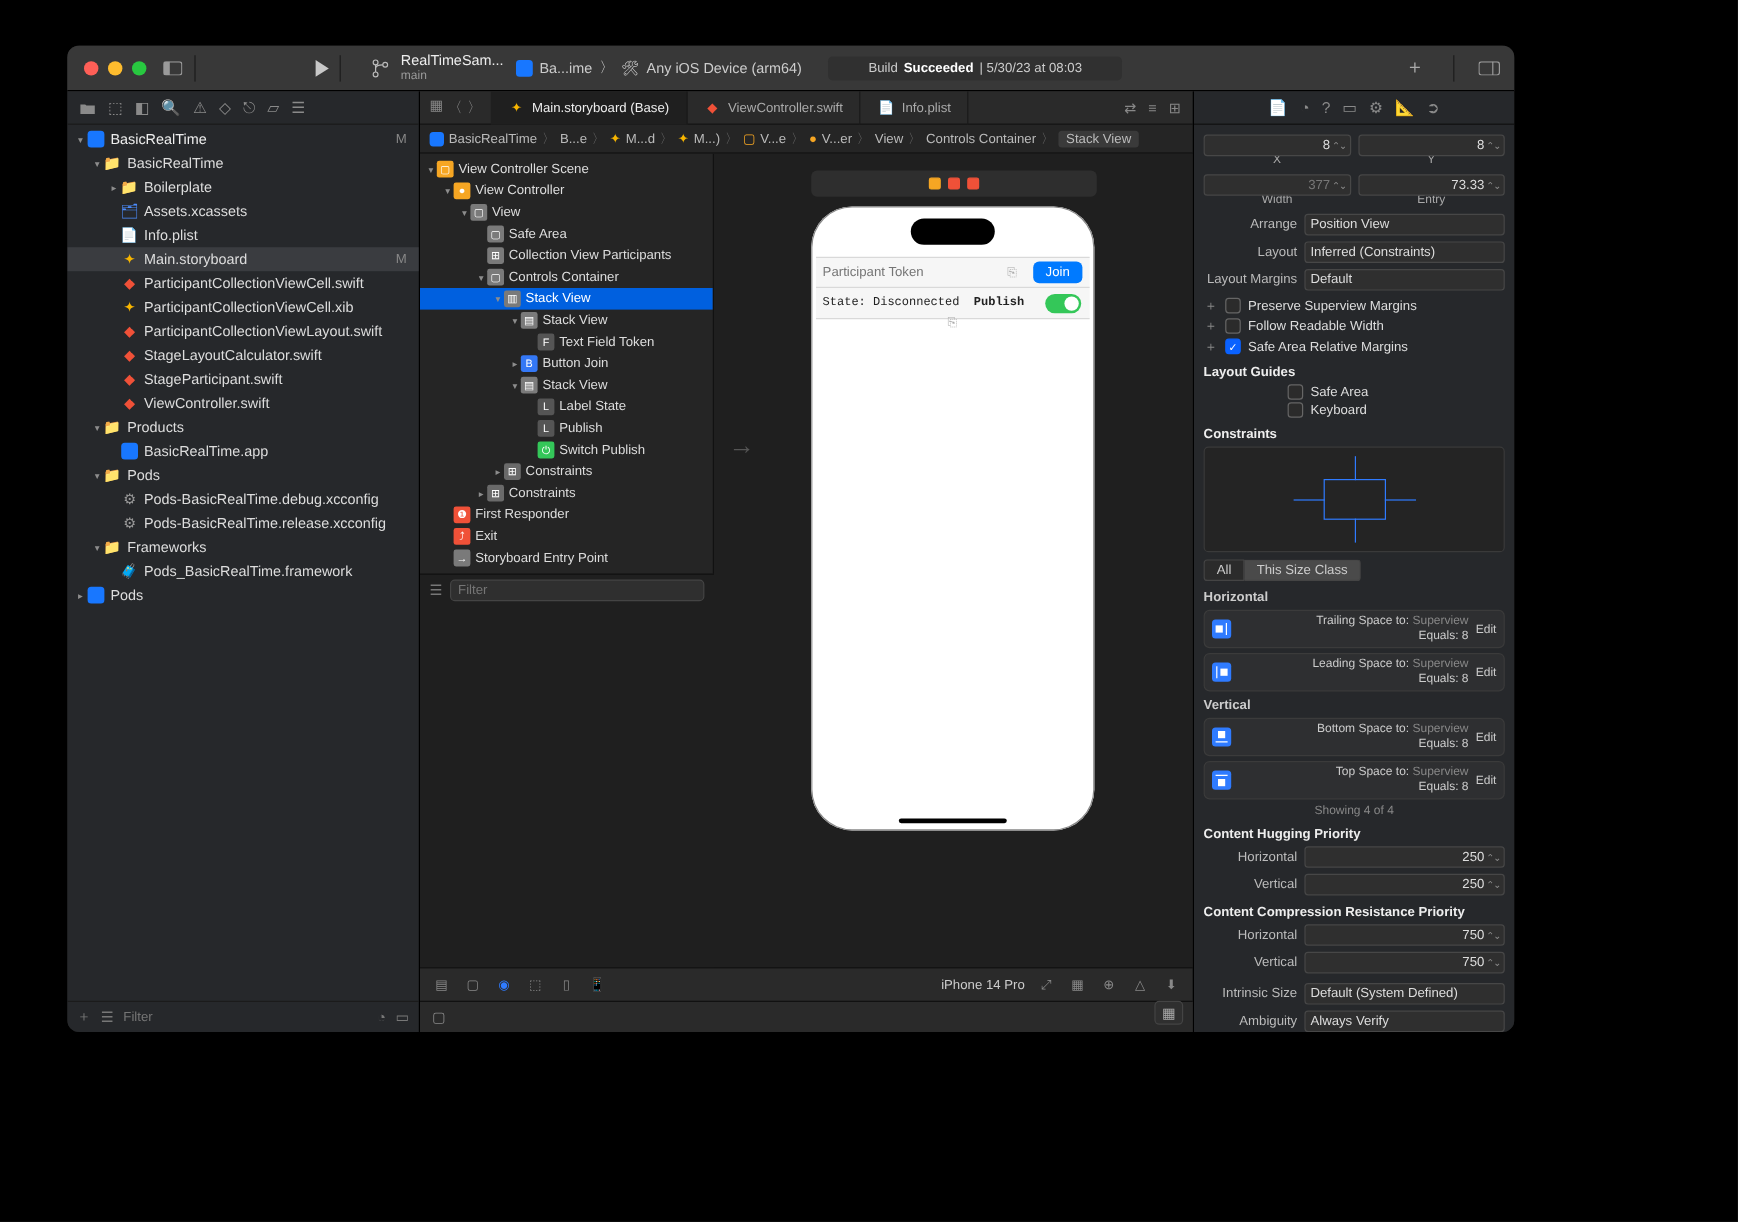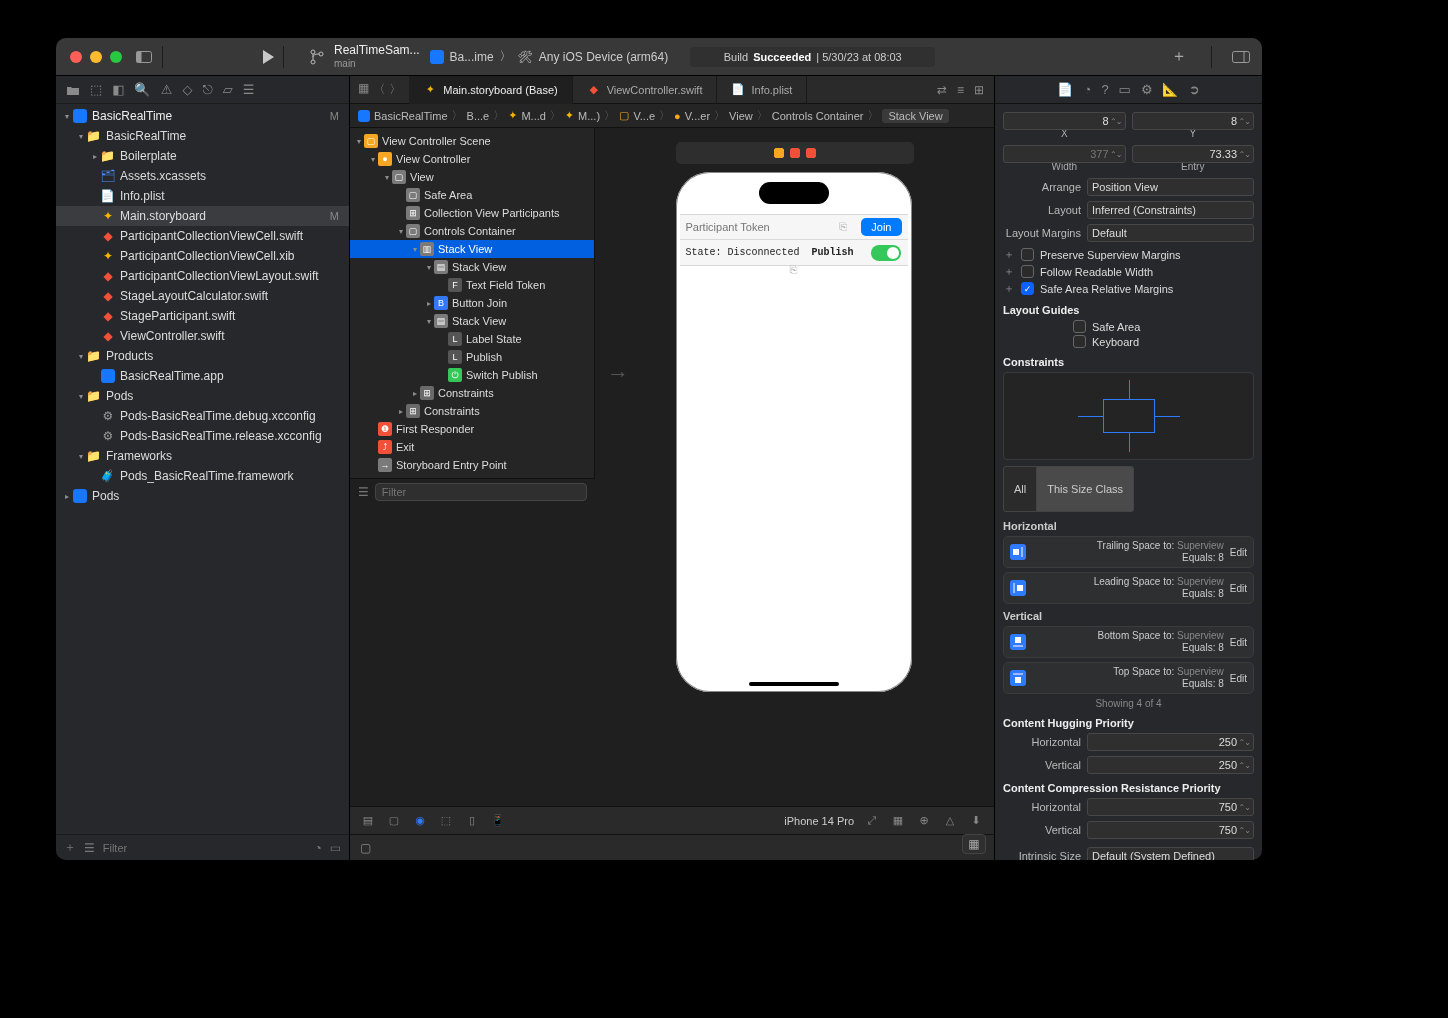--- a/index.html
+++ b/index.html
@@ -170,21 +170,21 @@
 .constraint-box { background:#242424; border:1px solid #3a3a3a; border-radius:4px; height:88px; margin:4px 0 6px; position:relative; display:flex; align-items:center; justify-content:center;}
 .cb-inner { width:52px; height:34px; border:1px solid #2f7bff; position:relative; }
 .cb-inner:before, .cb-inner:after, .cb-inner .v1, .cb-inner .v2 {
   content:""; position:absolute; background:#2f7bff;
 }
 .cb-inner:before { left:-26px; top:50%; width:26px; height:1px; }
 .cb-inner:after  { right:-26px; top:50%; width:26px; height:1px; }
 .cb-inner .v1 { left:50%; top:-20px; width:1px; height:20px; }
 .cb-inner .v2 { left:50%; bottom:-20px; width:1px; height:20px; }
 .seg { display:flex; gap:0; margin:4px 0 8px; }
-.seg button { flex:0 0 auto; background:#2b2b2b; border:1px solid #444; color:#ccc; font-size:11px; padding:16px 10px; }
+.seg button { flex:0 0 auto; background:#2b2b2b; border:1px solid #444; color:#ccc; font-size:11px; padding:2px 10px; }
 .seg button.on { background:#4a4a4a; }
 .seg button:first-child{border-radius:3px 0 0 3px}
 .seg button:last-child{border-radius:0 3px 3px 0; border-left:none;}
 .hv-head { font-size:11px; font-weight:600; color:#ccc; margin:6px 0 4px; }
 .con-row {
   background:#2e2f31; border:1px solid #3b3b3b; border-radius:5px;
   padding:3px 6px; margin-bottom:4px; display:flex; align-items:center; gap:6px;
   font-size:10px; color:#ccc;
 }
 .con-row .cicon { width:16px; height:16px; border-radius:3px; background:#2f7bff; flex:0 0 16px; display:flex; align-items:center; justify-content:center; }

